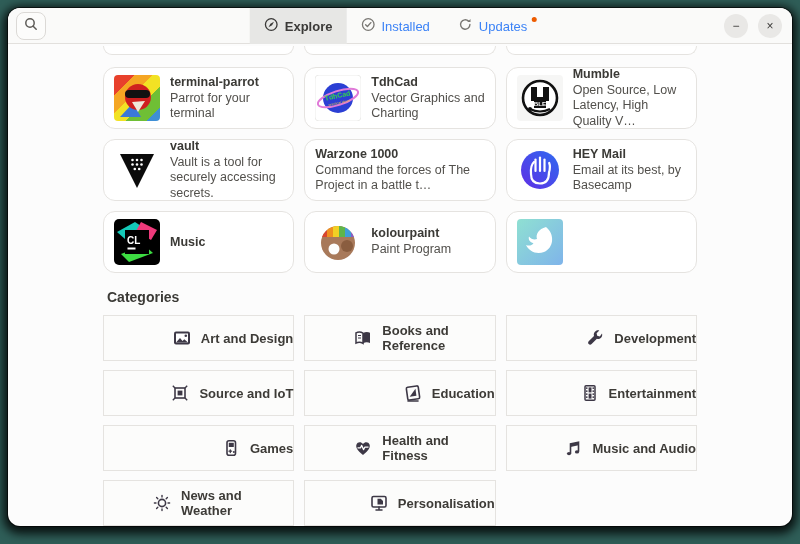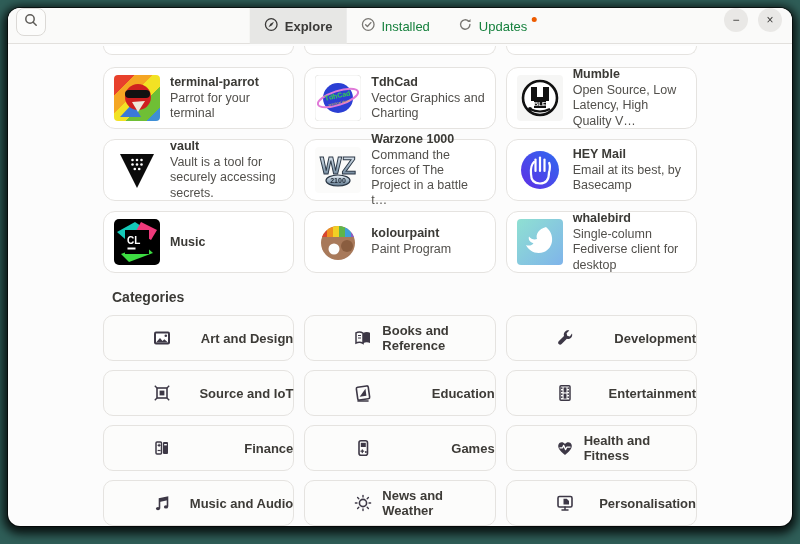--- a/index.html
+++ b/index.html
@@ -7,31 +7,31 @@
   body { font-family:"Liberation Sans", sans-serif; background:#2f5e58; }
   .desktop { position:relative; width:800px; height:544px; }
   .window {
     position:absolute; left:8px; top:8px; width:784px; height:518px;
     background:#fcfcfc; border-radius:12px; overflow:hidden;
     box-shadow:0 0 0 1px rgba(0,0,0,.6), 0 3px 10px 5px rgba(0,0,0,.8);
   }
   
   .headerbar {
     height:36px; background:#fafaf9; border-bottom:1px solid #e2e0dd;
-    display:flex; align-items:flex-start; position:relative;
+    display:flex; align-items:center; position:relative;
   }
   .search-btn {
     margin-left:8px; width:30px; height:28px; border:1px solid #dbd9d6;
     border-radius:8px; background:#fcfcfb; display:flex; align-items:center;
     justify-content:center; cursor:pointer;
   }
   .tabs { position:absolute; left:50%; top:0; transform:translateX(-50%);
     height:36px; display:flex; }
   .tab { height:36px; display:flex; align-items:center; gap:6px; padding:0 14px;
-    font-size:13px; color:#15803d; cursor:pointer; white-space:nowrap; }
+    font-size:13px; color:#3b82f6; cursor:pointer; white-space:nowrap; }
   .tab.active { background:#e7e7e5; color:#3b3a38; font-weight:bold; }
   .tab .dot { width:5px; height:5px; border-radius:50%; background:#ed5b00;
     align-self:flex-start; margin:9px 0 0 -2px; }
   .winctl { margin-left:auto; margin-right:10px; display:flex; gap:10px; }
   .ctl { width:24px; height:24px; border-radius:50%; background:#e9e8e6;
     display:flex; align-items:center; justify-content:center; font-size:12px;
     color:#3b3a38; cursor:pointer; line-height:1; }
   
   .inner { width:594px; margin:0 auto; }
   .grid3 { display:grid; grid-template-columns:repeat(3,1fr); gap:10px; }
@@ -40,24 +40,24 @@
   .partial-row { margin-top:2px; }
   .apps { margin-top:12px; }
   .app-card { background:#fff; border:1px solid #e5e3e0; border-radius:12px;
     height:62px; display:flex; align-items:center; padding:0 10px; gap:10px;
     cursor:pointer; }
   .app-icon { width:46px; height:46px; flex:none; }
   .app-icon svg { width:46px; height:46px; display:block; }
   .app-text { display:flex; flex-direction:column; min-width:0; }
   .app-name { font-size:12.5px; font-weight:bold; color:#3b3a36; }
   .app-desc { font-size:12.5px; color:#52504c; line-height:1.22; margin-top:2px; }
-  .cats-heading { margin:16px 9px 10px; font-size:14px; font-weight:bold; color:#3b3a36; }
+  .cats-heading { margin:16px 4px 10px; font-size:14px; font-weight:bold; color:#3b3a36; }
   .cat-grid { display:grid; grid-template-columns:repeat(3,1fr); gap:9px 10px; }
-  .cat { height:46px; background:#fcfcfb; border:1px solid #e5e3e0; border-radius:10px;
-    display:flex; align-items:center; justify-content:space-between; gap:9px;
+  .cat { height:46px; background:#fcfcfb; border:1px solid #e5e3e0; border-radius:0;
+    display:flex; align-items:center; justify-content:flex-end; gap:9px;
     font-size:13px; font-weight:bold; color:#3d3b37; cursor:pointer;padding-left:48px; }
   .cat svg { width:20px; height:20px; display:block; }
 </style>
 </head>
 <body>
 
 <div class="desktop">
 <div class="window">
 
   <div class="headerbar">
@@ -200,35 +200,20 @@
                 </g>
               </svg>
         </span>
         <span class="app-text">
           <span class="app-name">vault</span>
           <span class="app-desc">Vault is a tool for securely accessing secrets.</span>
         </span>
       </div>
 
       <div class="app-card">
-        <span class="app-icon">
-          <svg viewBox="0 0 46 46">
-                <defs>
-                  <linearGradient id="wzg" x1="0" y1="0" x2="0" y2="1">
-            <stop offset="0" stop-color="#eef3f8"></stop>
-                    <stop offset=".5" stop-color="#9fb3c4"></stop>
-                    <stop offset="1" stop-color="#5c7286"></stop>
-          </linearGradient>
-                </defs>
-          <rect width="46" height="46" rx="4" fill="#fbfbfa"></rect>
-          <text x="23" y="27" text-anchor="middle" font-size="23" font-weight="bold" fill="url(#wzg)" stroke="#2c3947" stroke-width="1">WZ</text>
-          <ellipse cx="23" cy="33.5" rx="12" ry="5.5" fill="url(#wzg)" stroke="#2c3947" stroke-width="1.2"></ellipse>
-          <text x="23" y="36" text-anchor="middle" font-size="7" font-weight="bold" fill="#1d2733">2100</text>
-              </svg>
-        </span>
         <span class="app-text">
           <span class="app-name">Warzone 1000</span>
           <span class="app-desc">Command the forces of The Project in a battle t…</span>
         </span>
       </div>
 
       <div class="app-card">
         <span class="app-icon">
           <svg viewBox="0 0 46 46">
                 <defs>
@@ -305,24 +290,20 @@
                 <defs>
                   <linearGradient id="wbg" x1="0" y1="0" x2="1" y2="1">
             <stop offset="0" stop-color="#8fe0d2"></stop>
                     <stop offset="1" stop-color="#7fb4ea"></stop>
           </linearGradient>
                 </defs>
           <rect width="46" height="46" rx="4" fill="url(#wbg)"></rect>
           <path d="M29 8 c9 7 8 21 -2 25 c-8 3 -15 -1 -18 -7 c3 1.2 6 .4 7.5 -1.8 c-3.5 -.8 -5.5 -3.7 -4.5 -6.7 c2 2.6 5 3.6 8 2.6 c-1.5 -5 1.5 -10 9 -12.1 z" fill="#fff"></path>
               </svg>
         </span>
-        <span class="app-text">
-          <span class="app-name">whalebird</span>
-          <span class="app-desc">Single-column Fediverse client for desktop</span>
-        </span>
       </div>
 
     </div>
 
     <div class="cats-heading">Categories</div>
 
     <div class="cat-grid">
 
       <div class="cat">
         <span>
@@ -399,34 +380,20 @@
                   <rect x="12.5" y="10.4" width="1.5" height="1.5"></rect>
                   <rect x="12.5" y="13.4" width="1.5" height="1.5"></rect>
                   <rect x="8.6" y="4.4" width="2.9" height="5"></rect>
                   <rect x="8.6" y="10.6" width="2.9" height="5"></rect>
                 </g>
               </svg>
         </span>
         <span>Entertainment</span>
       </div>
 
-      <div class="cat">
-        <span>
-          <svg viewBox="0 0 20 20">
-                <rect x="4" y="4" width="5.5" height="12" rx="1" fill="none" stroke="#3d3846" stroke-width="1.5"></rect>
-                <g stroke="#3d3846" stroke-width="1.2">
-                  <path d="M5.6 7.3 h3 M7.1 5.8 v3"></path>
-                  <path d="M5.6 12.5 h3"></path>
-                </g>
-                <rect x="11" y="4" width="5" height="12" rx="1" fill="#3d3846"></rect>
-                <rect x="12.2" y="6" width="2.6" height="1.4" fill="#fff"></rect>
-              </svg>
-        </span>
-        <span>Finance</span>
-      </div>
 
       <div class="cat">
         <span>
           <svg viewBox="0 0 20 20">
                 <rect x="6" y="2.8" width="8.5" height="14.4" rx="2" fill="none" stroke="#3d3846" stroke-width="1.6"></rect>
                 <rect x="7.8" y="4.8" width="5" height="4.2" fill="#3d3846"></rect>
                 <g stroke="#3d3846" stroke-width="1.3" stroke-linecap="round">
                   <path d="M8 13.2 h2.6"></path>
                   <path d="M9.3 11.9 v2.6"></path>
                 </g>

